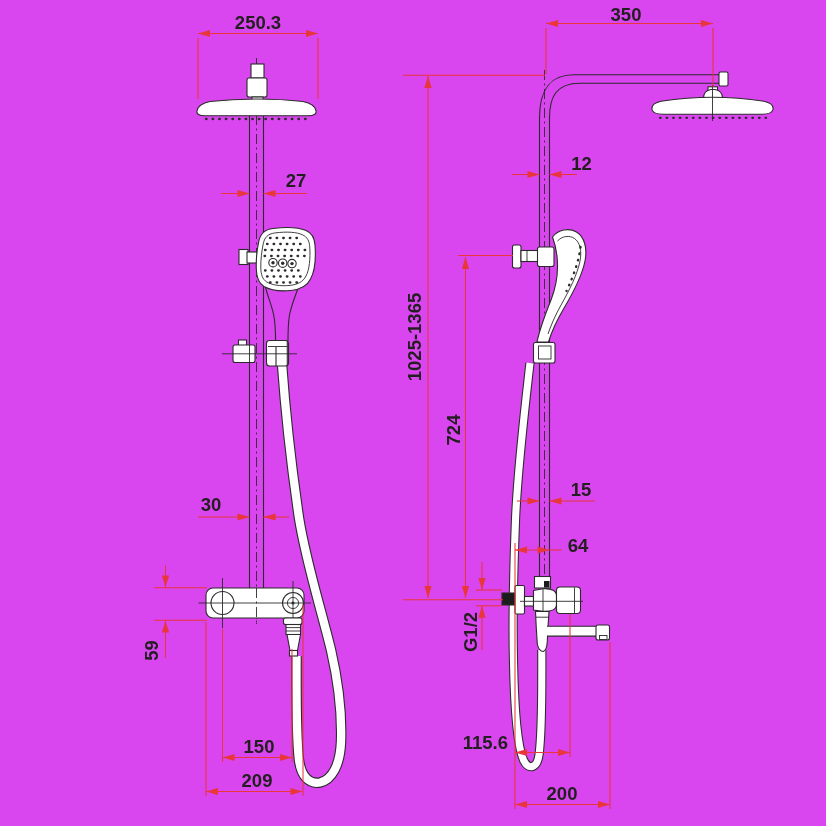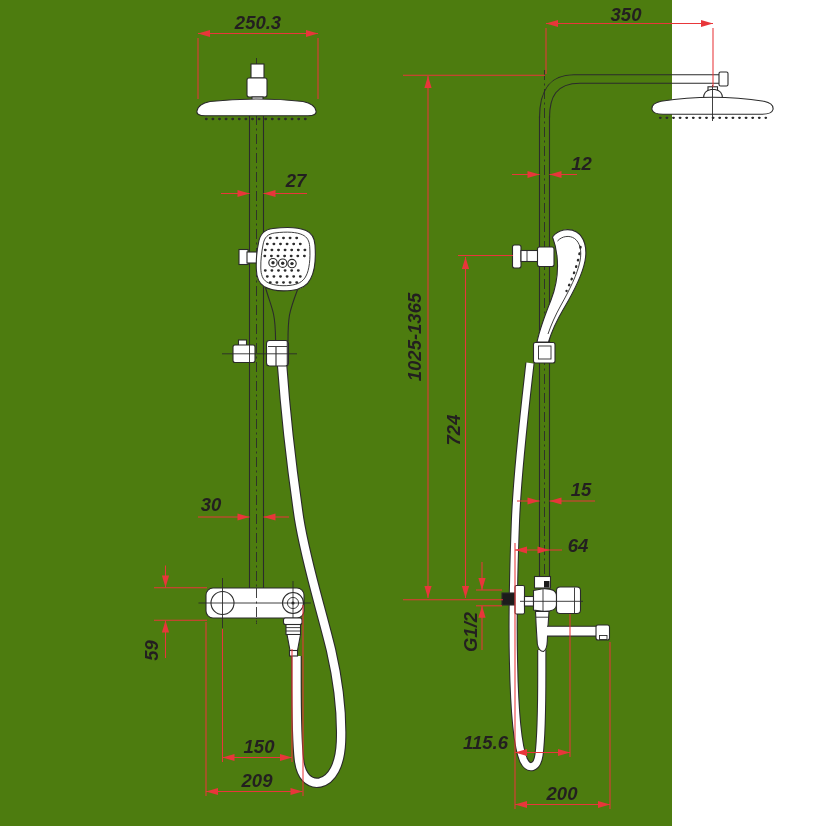--- a/index.html
+++ b/index.html
@@ -1,16 +1,16 @@
 <!DOCTYPE html>
 <html><head>
 <meta charset="utf-8">
 <style>
   html,body{margin:0;padding:0;background:#ffffff;}
-  .stage{width:672px;height:826px;position:relative;background:#4d7c0f;font-family:"Liberation Sans",sans-serif;font-style:italic;}
+  .stage{width:826px;height:826px;position:relative;background:#d946ef;font-family:"Liberation Sans",sans-serif;}
   svg text{font-family:"Liberation Sans","DejaVu Sans",sans-serif;font-size:18.5px;font-weight:600;fill:#231f20;}
   .blk{stroke:#2b2b2b;stroke-width:1.1;fill:none;}
   .blkf{stroke:#2b2b2b;stroke-width:1.1;fill:#ffffff;}
   .blkd{stroke:#2b2b2b;stroke-width:1.1;fill:#1c1c1c;}
   .thin{stroke:#2b2b2b;stroke-width:0.9;fill:none;}
   .cl{stroke:#2b2b2b;stroke-width:0.9;fill:none;stroke-dasharray:10 3.5 2 3.5;}
   .dots{stroke:#2b2b2b;stroke-width:2.3;fill:none;stroke-dasharray:0.6 6;stroke-linecap:round;}
   .red{stroke:#e8363a;stroke-width:1.05;fill:none;}
   .hoseo{stroke:#2b2b2b;fill:none;}
   .hosei{stroke:#ffffff;fill:none;}

